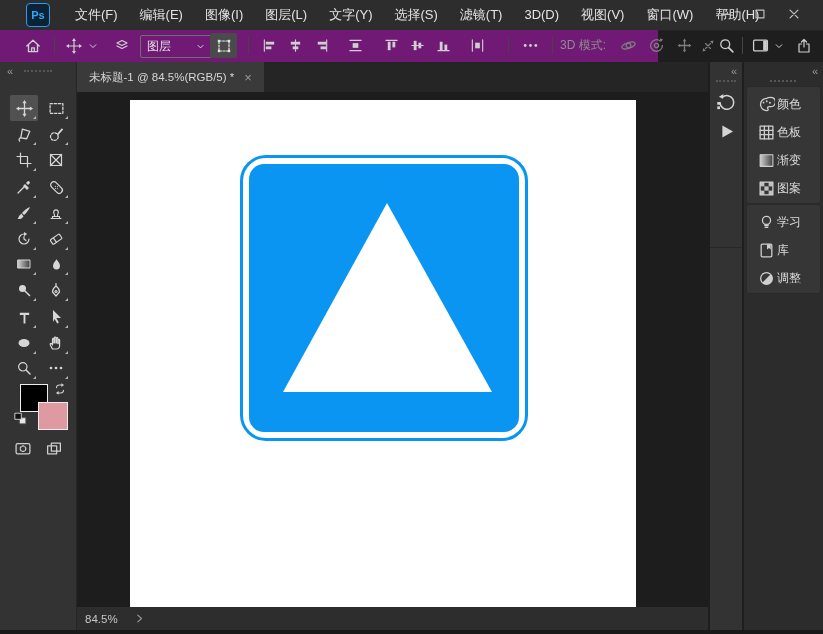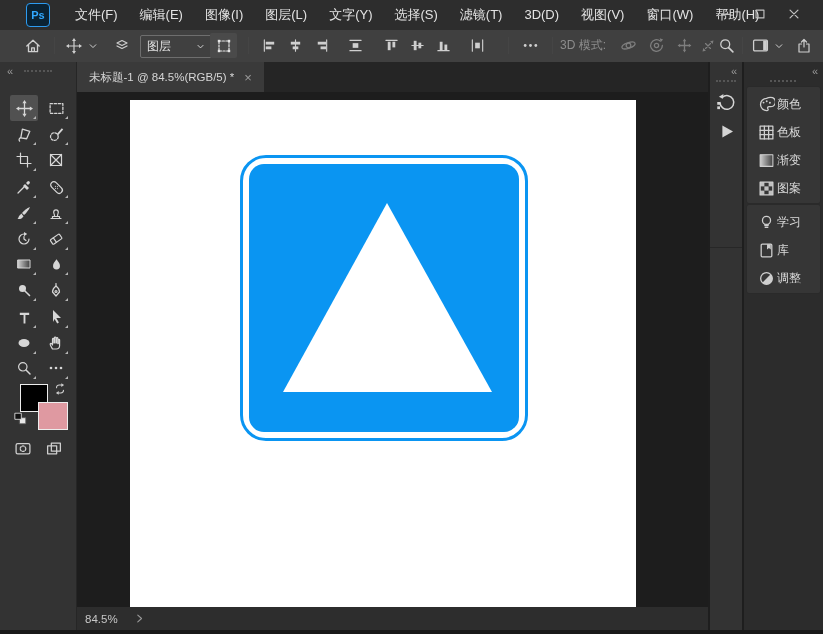--- a/index.html
+++ b/index.html
@@ -12,21 +12,21 @@
   .menubar{position:absolute;left:0;top:0;width:823px;height:30px;background:#2d2d2d;
            border-bottom:1px solid #222;display:flex;align-items:center;}
   .ps-logo{width:22px;height:22px;margin-left:26px;margin-right:14px;border:1px solid #2d9bf0;
            border-radius:4px;background:#0b2334;color:#31a8ff;font-size:11px;font-weight:bold;
            display:flex;align-items:center;justify-content:center;}
   .menu-item{padding:0 11px;font-size:13px;color:#e3e3e3;line-height:30px;cursor:default;}
   .win-controls{position:absolute;right:12px;top:0;height:28px;display:flex;}
   .win-btn{width:34px;height:28px;display:flex;align-items:center;justify-content:center;color:#c2c2c2;}
 
   
-  .optionsbar{position:absolute;left:0;top:30px;width:823px;height:32px;background:#404040;
+  .optionsbar{position:absolute;left:0;top:30px;width:658px;height:32px;background:#701a75;
               border-bottom:1px solid #1f1f1f;}
   .ob{position:absolute;top:0;height:31px;display:flex;align-items:center;color:#cfcfcf;}
   .vsep{position:absolute;top:7px;width:1px;height:17px;background:#454545;}
   .layerbox{position:absolute;left:140px;top:5px;width:58px;height:21px;border:1px solid #6e6e6e;
             border-radius:2px;display:flex;align-items:center;justify-content:space-between;
             padding:0 6px;font-size:12px;color:#e0e0e0;}
   .tfbtn{position:absolute;left:210px;top:3px;width:27px;height:25px;background:#4a4a4a;
          border-radius:2px;display:flex;align-items:center;justify-content:center;color:#e6e6e6;}
   .mode-label{font-size:12px;color:#8d8d8d;}
   .dim{color:#7e7e7e;}

